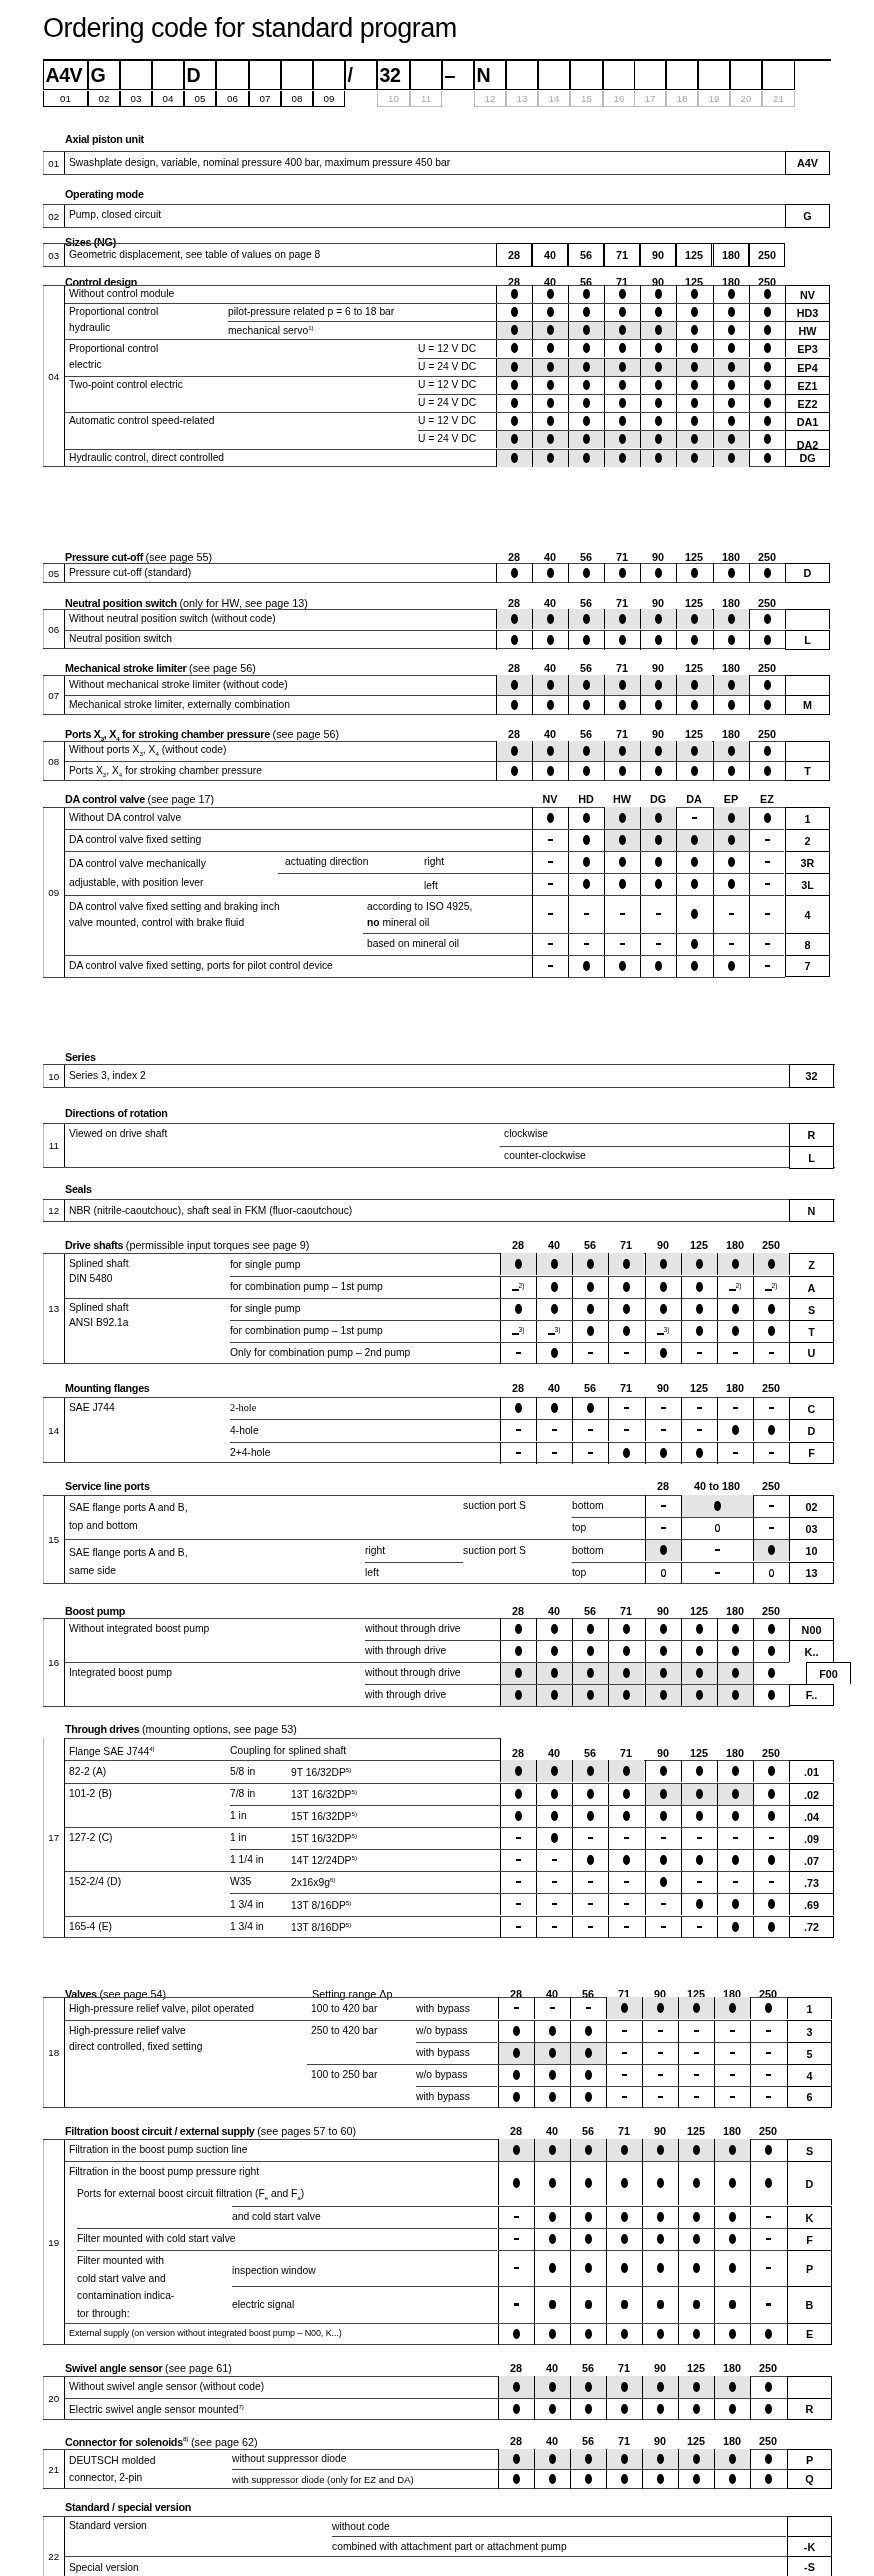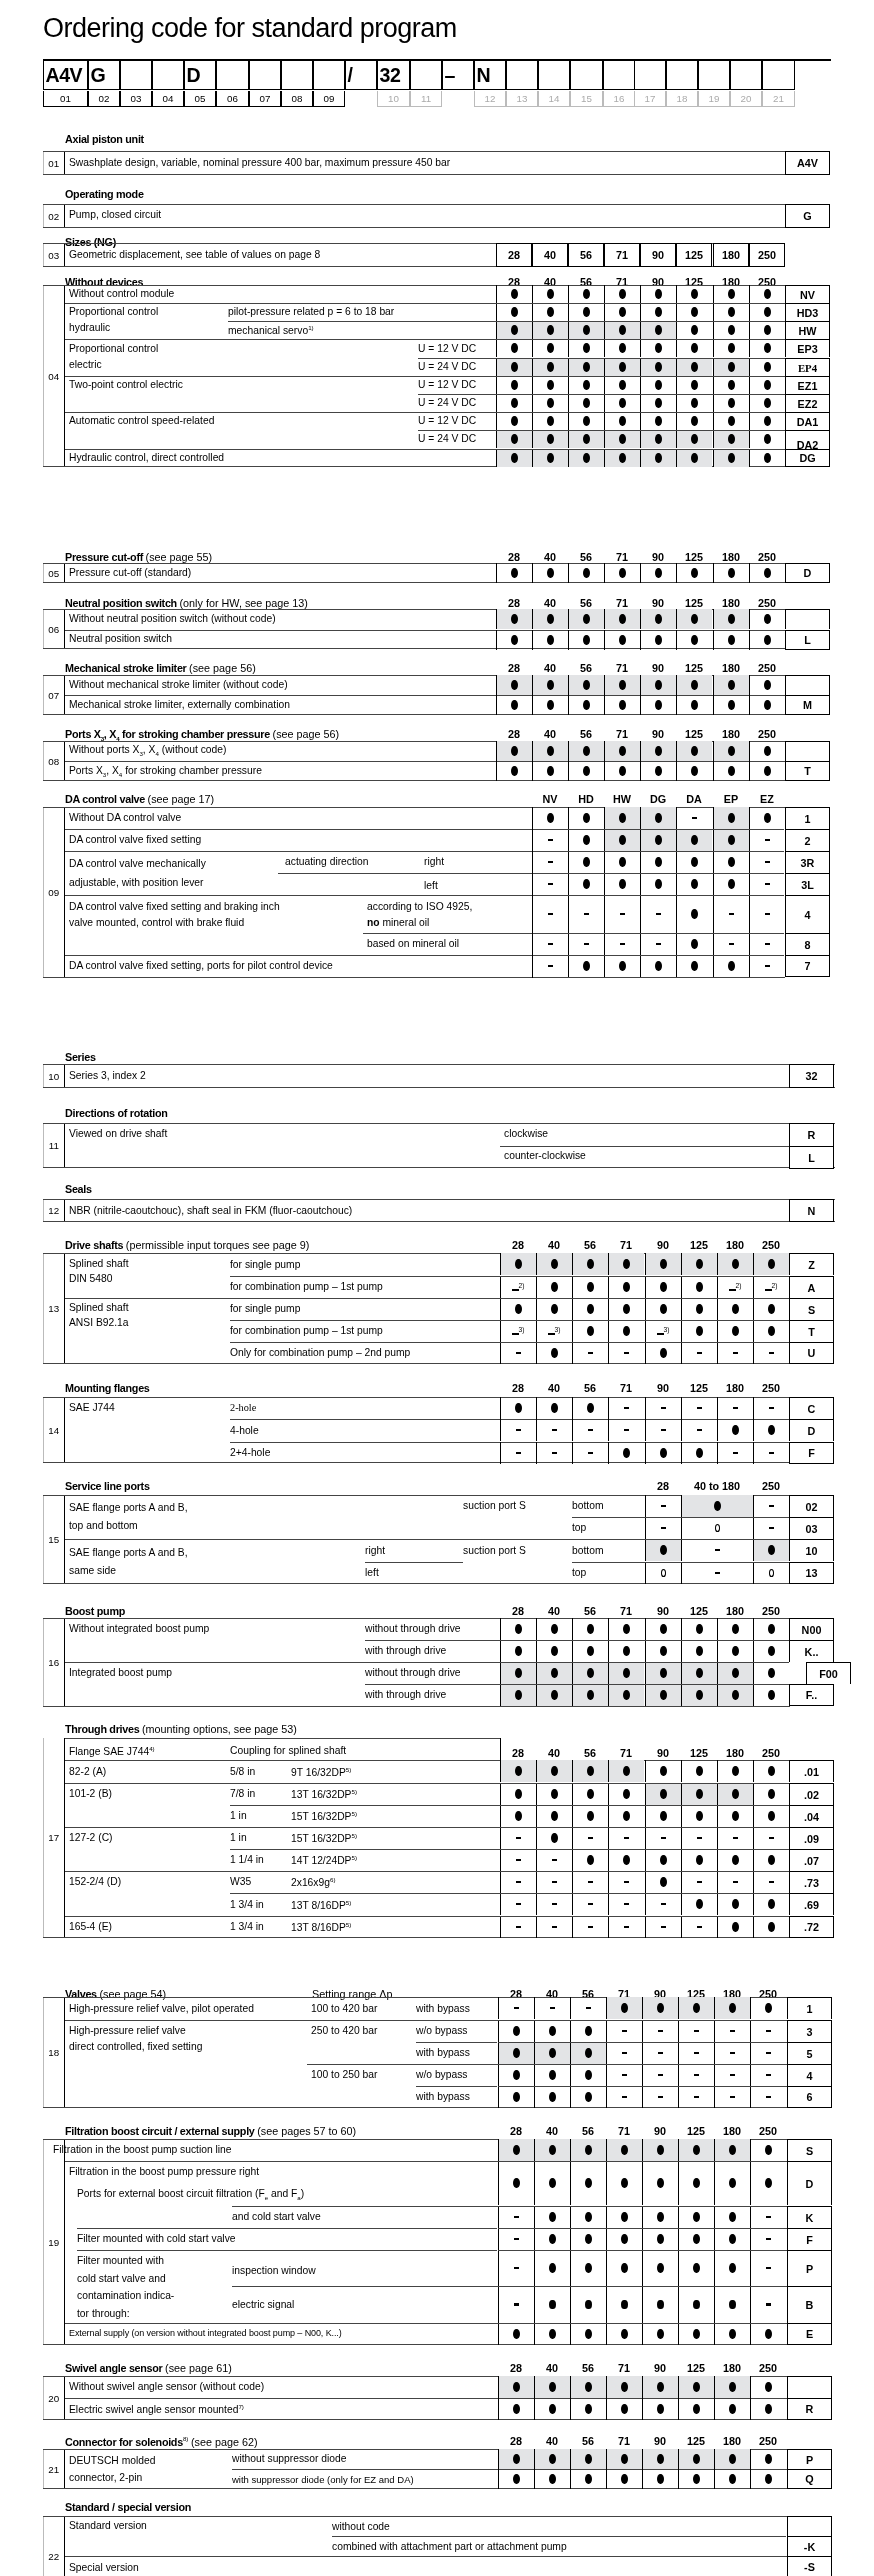--- a/index.html
+++ b/index.html
@@ -105,21 +105,21 @@
     </div>
     <div class="cell-text" style="left: 69px; top: 249px;">Geometric displacement, see table of values on page 8</div>
     <div class="cell" style="left: 496px; top: 243px; height: 24px; border-width: 1px 0.5px 1px 1px; border-style: solid; border-color: rgb(0, 0, 0); border-image: initial; font-weight: bold; font-size: 10.8px;">28</div>
     <div class="cell" style="left: 532px; top: 243px; height: 24px; border-width: 1px 0.5px 1px 1px; border-style: solid; border-color: rgb(0, 0, 0); border-image: initial; font-weight: bold; font-size: 10.8px;">40</div>
     <div class="cell" style="left: 568px; top: 243px; height: 24px; border-width: 1px 0.5px 1px 1px; border-style: solid; border-color: rgb(0, 0, 0); border-image: initial; font-weight: bold; font-size: 10.8px;">56</div>
     <div class="cell" style="left: 604px; top: 243px; height: 24px; border-width: 1px 0.5px 1px 1px; border-style: solid; border-color: rgb(0, 0, 0); border-image: initial; font-weight: bold; font-size: 10.8px;">71</div>
     <div class="cell" style="left: 640px; top: 243px; height: 24px; border-width: 1px 0.5px 1px 1px; border-style: solid; border-color: rgb(0, 0, 0); border-image: initial; font-weight: bold; font-size: 10.8px;">90</div>
     <div class="cell" style="left: 676px; top: 243px; height: 24px; border-width: 1px 0.5px 1px 1px; border-style: solid; border-color: rgb(0, 0, 0); border-image: initial; font-weight: bold; font-size: 10.8px;">125</div>
     <div class="cell" style="left: 713px; top: 243px; height: 24px; border-width: 1px 0.5px 1px 1px; border-style: solid; border-color: rgb(0, 0, 0); border-image: initial; font-weight: bold; font-size: 10.8px;">180</div>
     <div class="cell" style="left: 749px; top: 243px; height: 24px; border-width: 1px 0.5px 1px 1px; border-style: solid; border-color: rgb(0, 0, 0); border-image: initial; font-weight: bold; font-size: 10.8px;">250</div>
-    <div class="sec-head" style="top: 276px;"><b>Without devices</b></div>
+    <div class="sec-head" style="top: 276px;"><b>Control design</b></div>
     <div class="size-head" style="top: 276px; left: 496px;">28</div>
     <div class="size-head" style="top: 276px; left: 532px;">40</div>
     <div class="size-head" style="top: 276px; left: 568px;">56</div>
     <div class="size-head" style="top: 276px; left: 604px;">71</div>
     <div class="size-head" style="top: 276px; left: 640px;">90</div>
     <div class="size-head" style="top: 276px; left: 676px;">125</div>
     <div class="size-head" style="top: 276px; left: 713px;">180</div>
     <div class="size-head" style="top: 276px; left: 749px;">250</div>
     <div class="tbl" style="top: 285px; height: 182px; width: 742px;">
       <div class="numcol">04</div>
@@ -270,21 +270,21 @@
     <div class="cell pref" style="left: 676px; top: 358px; height: 18px; width: 36px;">
       <span class="dot"></span>
     </div>
     <div class="cell pref" style="left: 713px; top: 358px; height: 18px; width: 36px;">
       <span class="dot"></span>
     </div>
     <div class="cell" style="left: 749px; top: 358px; height: 18px; width: 36px;">
       <span class="dot"></span>
     </div>
     <div class="hline" style="left: 496px; width: 289px; top: 358px;"></div>
-    <div class="codebox " style="left: 785px; top: 358px; height: 18px; font-family: Liberation Serif, serif;">EP4</div>
+    <div class="codebox " style="left: 785px; top: 358px; height: 18px;">EP4</div>
     <div class="cell" style="left: 496px; top: 376px; height: 18px; width: 36px;">
       <span class="dot"></span>
     </div>
     <div class="cell" style="left: 532px; top: 376px; height: 18px; width: 36px;">
       <span class="dot"></span>
     </div>
     <div class="cell" style="left: 568px; top: 376px; height: 18px; width: 36px;">
       <span class="dot"></span>
     </div>
     <div class="cell" style="left: 604px; top: 376px; height: 18px; width: 36px;">
@@ -1723,21 +1723,21 @@
     <div class="size-head" style="top: 2125px; left: 534px;">40</div>
     <div class="size-head" style="top: 2125px; left: 570px;">56</div>
     <div class="size-head" style="top: 2125px; left: 606px;">71</div>
     <div class="size-head" style="top: 2125px; left: 642px;">90</div>
     <div class="size-head" style="top: 2125px; left: 678px;">125</div>
     <div class="size-head" style="top: 2125px; left: 714px;">180</div>
     <div class="size-head" style="top: 2125px; left: 750px;">250</div>
     <div class="tbl" style="top: 2139px; height: 206px; width: 744px;">
       <div class="numcol">19</div>
     </div>
-    <div class="cell-text" style="left: 53px; top: 2144px;">Filtration in the boost pump suction line</div>
+    <div class="cell-text" style="left: 69px; top: 2144px;">Filtration in the boost pump suction line</div>
     <div class="cell-text" style="left: 69px; top: 2166px;">Filtration in the boost pump pressure right</div>
     <div class="cell-text" style="left: 77px; top: 2188px;">Ports for external boost circuit filtration (F<sub>e</sub> and F<sub>a</sub>)</div>
     <div class="cell-text" style="left: 232px; top: 2211px;">and cold start valve</div>
     <div class="cell-text" style="left: 77px; top: 2233px;">Filter mounted with cold start valve</div>
     <div class="cell-text" style="left: 77px; top: 2255px;">Filter mounted with</div>
     <div class="cell-text" style="left: 77px; top: 2273px;">cold start valve and</div>
     <div class="cell-text" style="left: 77px; top: 2290px;">contamination indica-</div>
     <div class="cell-text" style="left: 77px; top: 2308px;">tor through:</div>
     <div class="cell-text" style="left: 232px; top: 2265px;">inspection window</div>
     <div class="cell-text" style="left: 232px; top: 2299px;">electric signal</div>

